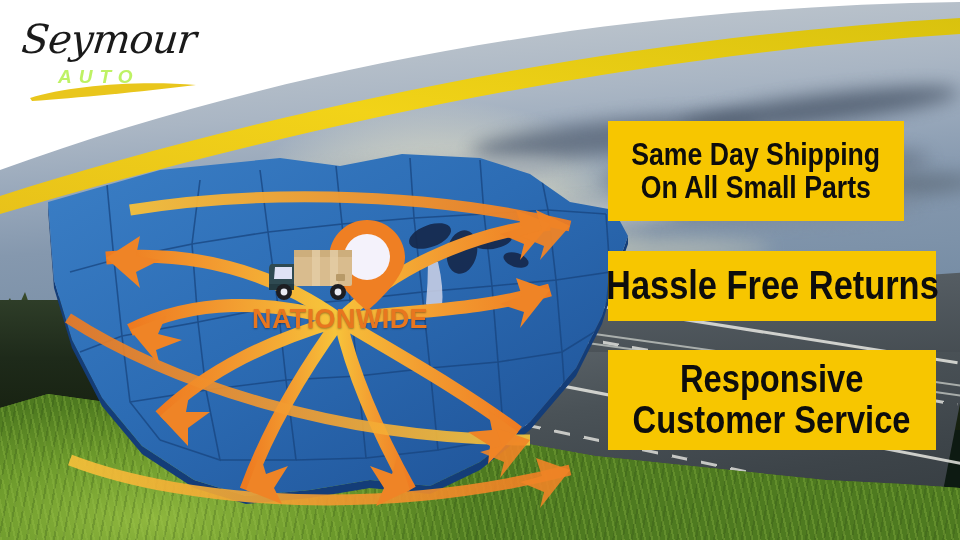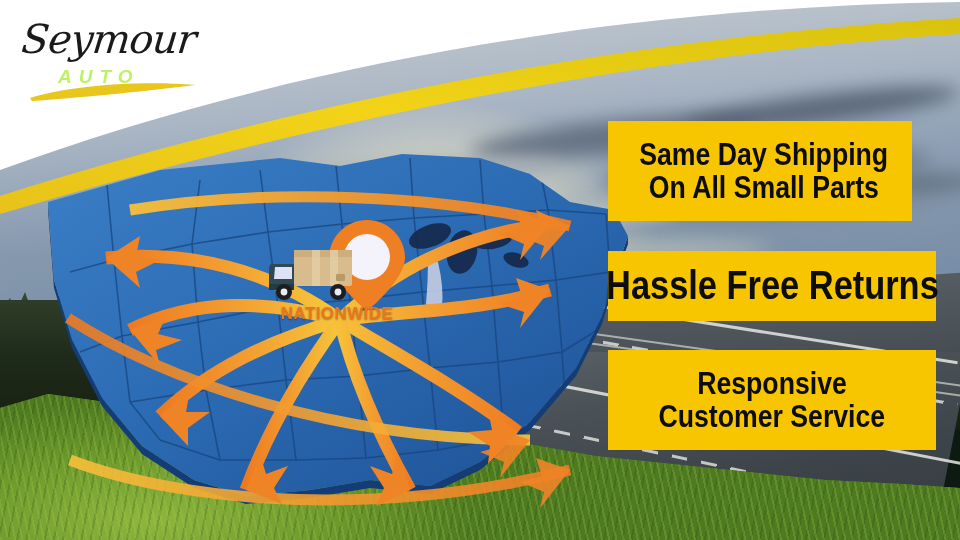--- a/index.html
+++ b/index.html
@@ -208,21 +208,21 @@
     left: 252px; top: 305px;
     width: 170px;
     text-align: center;
     font-family: "Liberation Sans", sans-serif;
     font-weight: bold;
     color: #e8761f;
     line-height: 1.06;
     letter-spacing: .4px;
     text-shadow: 0 1px 2px rgba(0,0,0,.35);
   }
-  .nw-line1 { font-size: 17px; }
+  .nw-line1 { font-size: 27px; }
   .nw-line2 { font-size: 25px; }
 
   
   .banner {
     position: absolute;
     background: #F7C600;
     display: flex;
     align-items: center;
     justify-content: center;
     flex-direction: column;
@@ -230,23 +230,23 @@
     color: #0d0d0d;
     font-family: "Liberation Sans Narrow", "Liberation Sans", sans-serif;
     font-weight: bold;
     line-height: 1.08;
   }
   .banner .bl {
     display: block;
     transform: scaleX(.86);
     white-space: nowrap;
   }
-  #banner-1 { left: 608px; top: 121px; width: 296px; height: 100px; font-size: 31px; padding-left: 8px; }
+  #banner-1 { left: 608px; top: 121px; width: 296px; height: 100px; font-size: 31px; }
   #banner-2 { left: 608px; top: 251px; width: 328px; height: 70px;  font-size: 40px; }
-  #banner-3 { left: 608px; top: 350px; width: 328px; height: 100px; font-size: 31px; }
+  #banner-3 { left: 608px; top: 350px; width: 328px; height: 100px; font-size: 38px; }
 </style>
 </head>
 <body>
 
 <div id="stage">
 
   <div class="photo-sky"></div>
   <div class="cloud cl1"></div>
   <div class="cloud cl5"></div>
   <div class="cloud cl2"></div>

